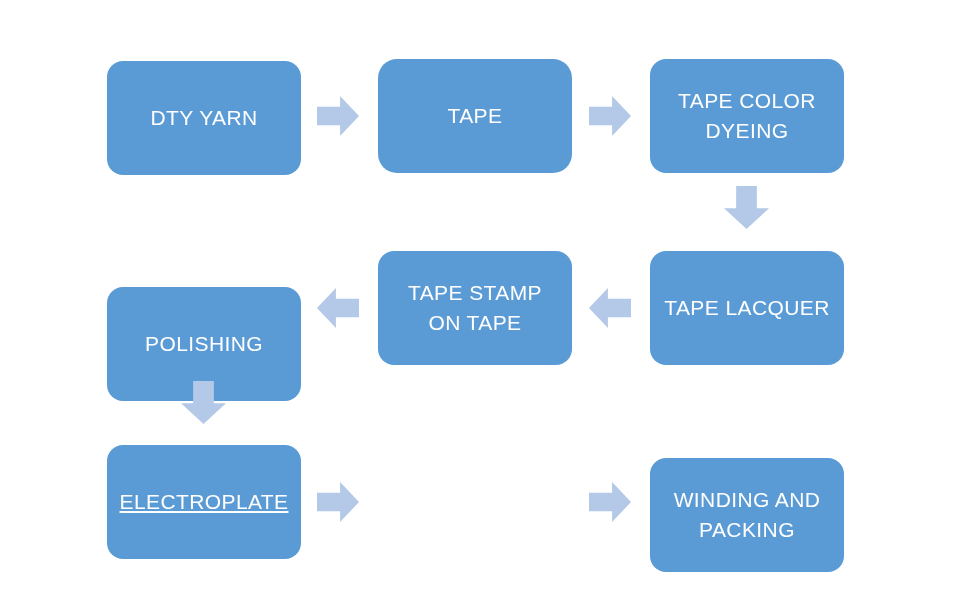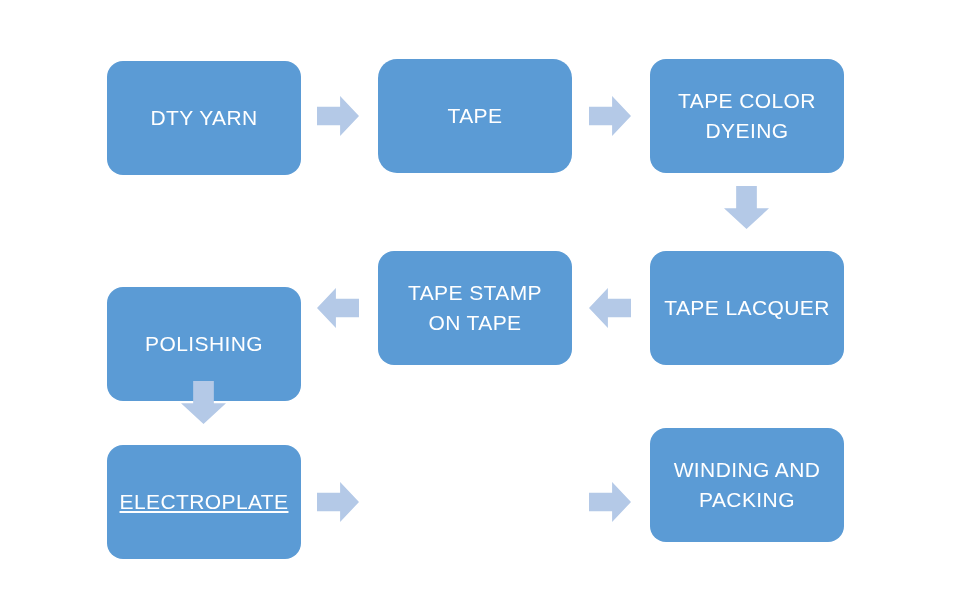--- a/index.html
+++ b/index.html
@@ -43,21 +43,21 @@
 
   
   .pos-r1c1{left:107px;top:61px;}
   .pos-r1c2{left:378px;top:59px;border-radius:19px;}
   .pos-r1c3{left:650px;top:59px;}
   .pos-r2c1{left:107px;top:251px;margin-top:36px;}
   .pos-r2c2{left:378px;top:251px;}
   .pos-r2c3{left:650px;top:251px;}
   .pos-r3c1{left:107px;top:445px;text-decoration:underline;}
   .pos-r3c2{left:378px;top:445px;}
-  .pos-r3c3{left:650px;top:428px;}
+  .pos-r3c3{left:650px;top:458px;}
 
   .pos-a-r1g1{left:317px;top:96px;}
   .pos-a-r1g2{left:589px;top:96px;}
   .pos-a-d1  {left:724px;top:186px;}
   .pos-a-r2g2{left:589px;top:288px;}
   .pos-a-r2g1{left:317px;top:288px;}
   .pos-a-d2  {left:181px;top:381px;}
   .pos-a-r3g1{left:317px;top:482px;}
   .pos-a-r3g2{left:589px;top:482px;}
 </style>

